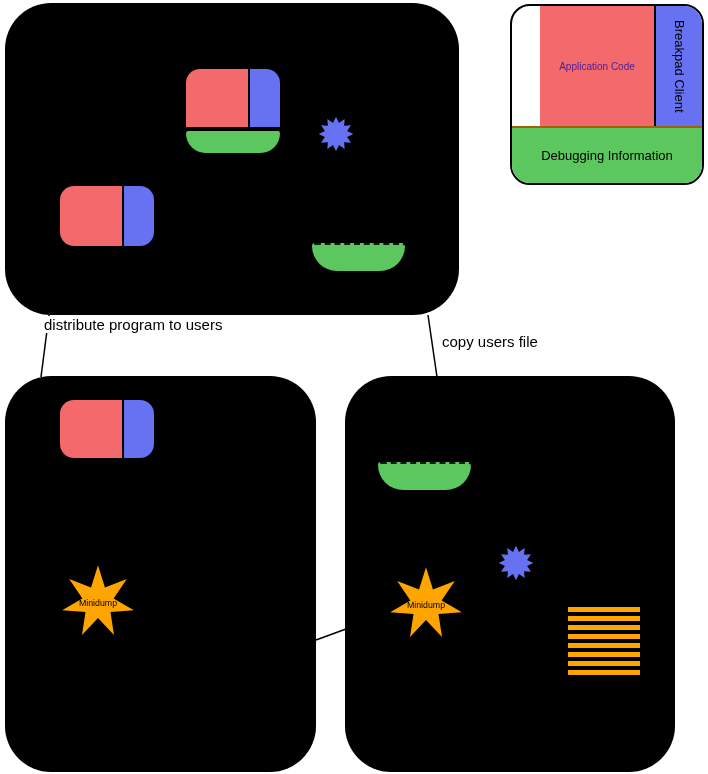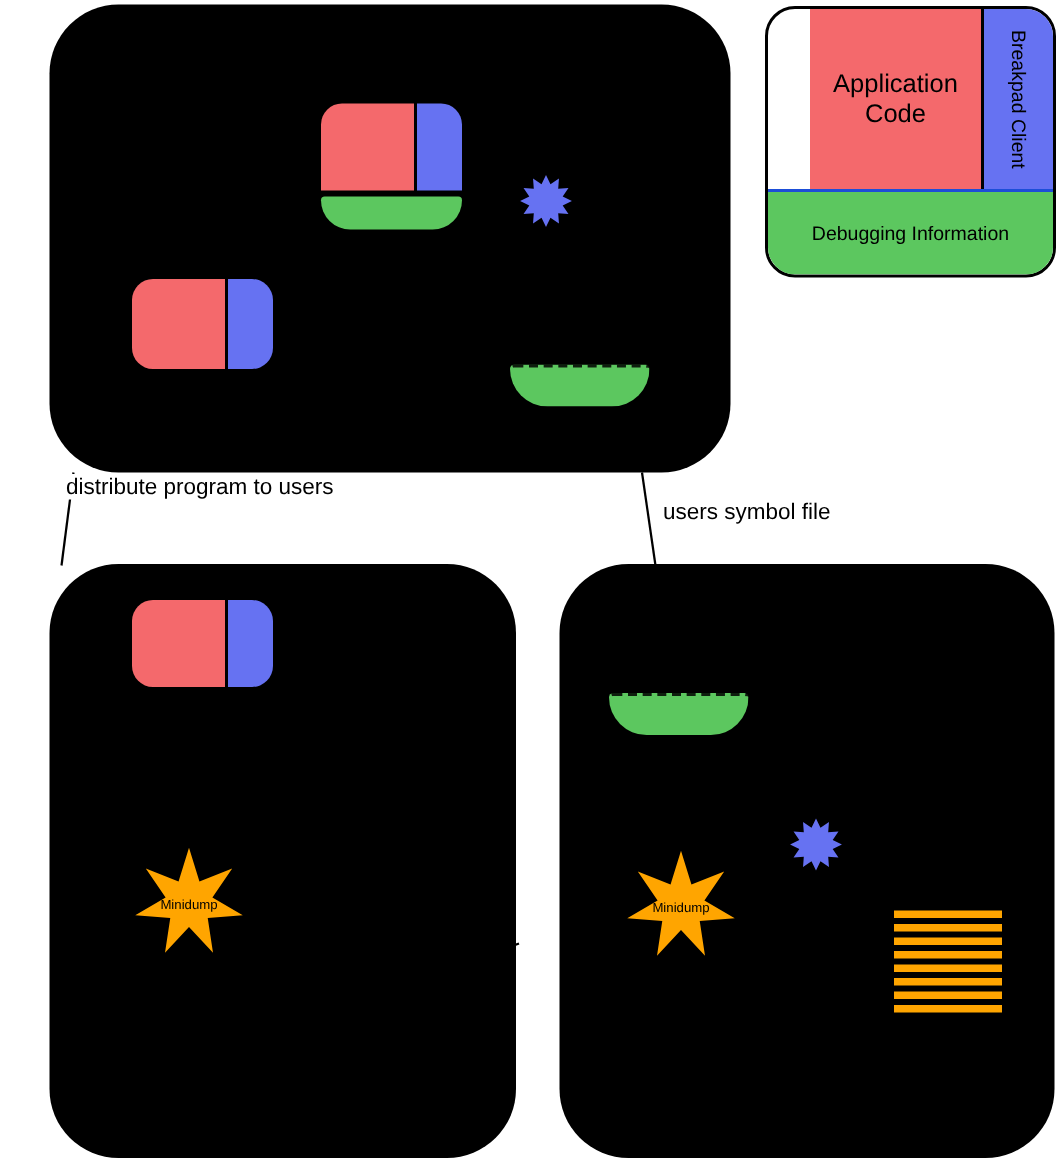--- a/index.html
+++ b/index.html
@@ -22,21 +22,20 @@
     pointer-events: none;
   }
   .connectors line {
     stroke: #000000;
     stroke-width: 1.5;
   }
   .machine {
     position: absolute;
     background: var(--c-box, #000000);
     border-radius: 46px;
-    margin-left: 28px;
   }
   
   .module { position: absolute; }
   .module-top { display: flex; gap: 2px; }
   .part-red {
     width: 62px;
     background: var(--c-app_code, #f4696c);
   }
   .part-blue {
     width: 30px;
@@ -103,40 +102,40 @@
     overflow: hidden;
     background: #ffffff;
     display: flex;
     flex-direction: column;
   }
   .legend-top { display: flex; height: 120px; }
   .legend-red {
     flex: 1;
     background: var(--c-app_code, #f4696c);
     display: flex; align-items: center; justify-content: center;
-    font-size: 17px; color: #000000;
+    font-size: 10px; color: #4c1d95;
     text-align: center;
     margin-left: 28px;
   }
   .legend-blue {
     width: 48px;
     box-sizing: border-box;
     border-left: 2px solid #000000;
     background: var(--c-client, #6672f2);
     display: flex; align-items: center; justify-content: center;
   }
   .legend-blue span {
     writing-mode: vertical-rl;
     text-orientation: mixed;
     font-size: 13px; color: #000;
     white-space: nowrap;
   }
   .legend-green {
     flex: 1;
-    border-top: 2px solid #1d4ed8;
+    border-top: 2px solid #a16207;
     background: var(--c-debug_info, #5cc75f);
     display: flex; align-items: center; justify-content: center;
     font-size: 13px; color: #000;
   }
 </style>
 </head>
 <body>
 
 <div class="stage">
 
@@ -178,21 +177,21 @@
       <div class="legend-blue">
         <span>Breakpad Client</span>
       </div>
     </div>
     <div class="legend-green">
       <span>Debugging Information</span>
     </div>
   </div>
 
   <div class="edge-label" style="left:42px; top:316px;">distribute program to users</div>
-  <div class="edge-label" style="left:440px; top:333px;">users symbol file</div>
+  <div class="edge-label" style="left:440px; top:333px;">copy users file</div>
 
   <div class="machine" style="left:5px; top:376px; width:311px; height:396px;">
 
     <div class="module" style="left:55px; top:24px; width:94px;">
       <div class="module-top" style="height:58px;">
         <div class="part-red round-left-full"></div>
         <div class="part-blue round-right-full"></div>
       </div>
     </div>
 

